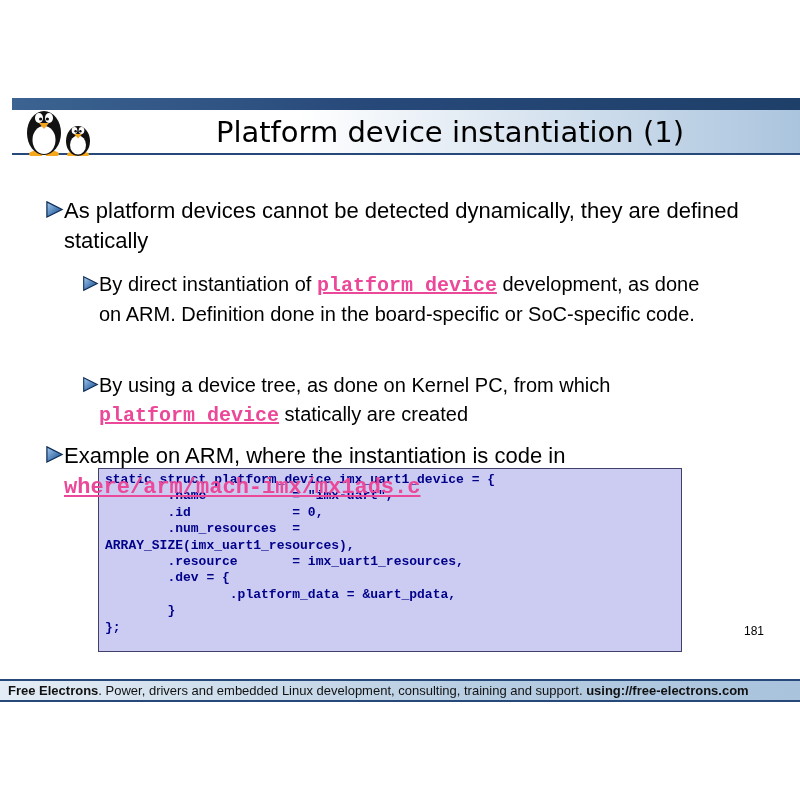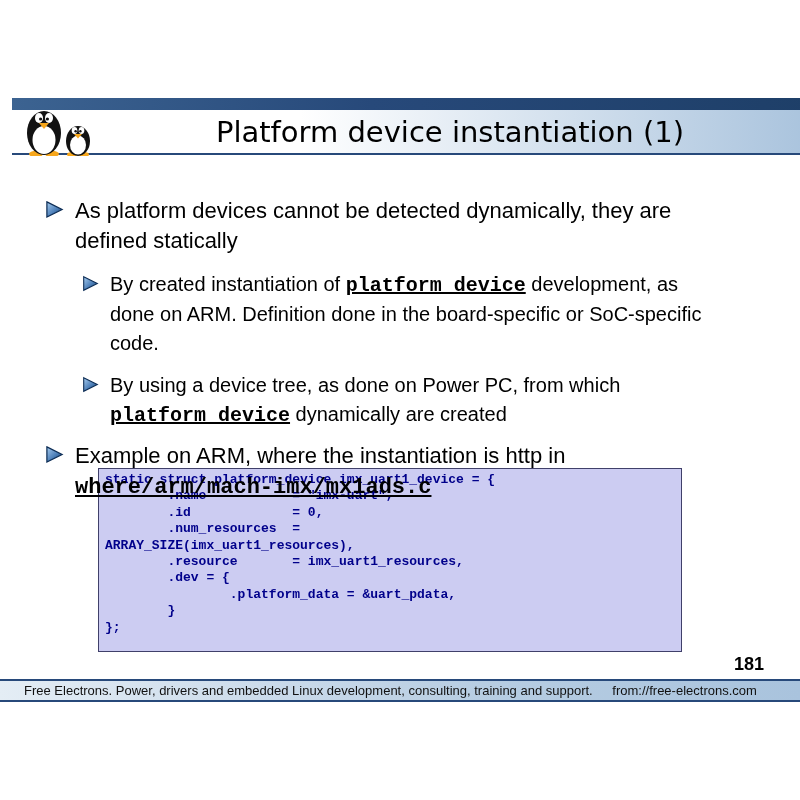--- a/index.html
+++ b/index.html
@@ -30,37 +30,37 @@
     font-family:"DejaVu Sans", sans-serif;
     font-size:29px; line-height:38px;
     color:#000;
     white-space:nowrap;
   }
   .logo { position:absolute; left:4px; top:8px; width:84px; height:50px; }
 
   
   .bullet { position:absolute; display:flex; z-index:5; }
   .bullet .marker { flex:0 0 auto; }
-  .bullet .btext { margin-left:11px; }
+  .bullet .btext { }
 
   .lvl1 .marker svg { width:19px; height:19px; margin-top:4px; }
   .lvl2 .marker svg { width:17px; height:17px; margin-top:5px; }
 
   .lvl1 .btext { font-size:22px; line-height:30px; }
   .lvl2 .btext { font-size:20px; line-height:29px; }
 
   #bullet-1  { top:196px; left:45px;  width:700px; }
   #bullet-1a { top:270px; left:82px;  width:634px; }
   #bullet-1b { top:371px; left:82px;  width:634px; }
   #bullet-2  { top:441px; left:45px;  width:700px; }
 
   .mono {
     font-family:"Liberation Mono", monospace;
     font-weight:bold;
-    color:#000000;
+    color:#ec4899;
     text-decoration:underline;
   }
 
   
   .code-box {
     position:absolute; left:98px; top:468px;
     width:584px; height:184px;
     background:#ccccf2;
     border:1px solid #40406a;
     z-index:2;
@@ -71,36 +71,36 @@
     margin:0;
     font-family:Liberation Mono, monospace;
     font-weight:bold;
     font-size:13px; line-height:16.4px;
     color:#00008b;
     white-space:pre;
   }
 
   
   .page-number {
-    position:absolute; top:654px; right:36px;
-    font-size:18px; font-weight:bold;
+    position:absolute; top:624px; right:36px;
+    font-size:12px; font-weight:normal;
   }
   .slide-footer {
     position:absolute; top:679px; left:0;
     width:800px; height:23px;
     border-top:2px solid #27497a;
     border-bottom:2px solid #27497a;
     background:linear-gradient(90deg,#e4edf5 0%,#b7cde2 60%,#a9c3dd 100%);
     font-size:13px; line-height:19px;
     padding-left:8px;
     white-space:nowrap;
     overflow:hidden;
     color:#111;
   }
-  .slide-footer b { font-weight:normal;margin-left:16px; }
+  .slide-footer b { font-weight:bold; }
 </style>
 </head>
 <body>
 
 <svg width="0" height="0" style="position:absolute" aria-hidden="true">
   <defs>
     <linearGradient id="bulletGrad" x1="0" y1="0" x2="1" y2="1">
       <stop offset="0" stop-color="#a8cdf0"></stop>
       <stop offset="0.55" stop-color="#4d7fb8"></stop>
       <stop offset="1" stop-color="#16406f"></stop>
@@ -145,51 +145,51 @@
   </span>
   <span class="btext">As platform devices cannot be detected dynamically, they are defined statically</span>
 </div>
 
 <div class="bullet lvl2" id="bullet-1a">
   <span class="marker">
     <svg viewBox="0 0 20 20">
         <polygon points="2,2 18,10 2,18" fill="url(#bulletGrad)" stroke="#0d2d55" stroke-width="1.3"></polygon>
       </svg>
   </span>
-  <span class="btext"><span>By created instantiation of </span><span class="mono">platform_device</span><span> development, as done on ARM. Definition done in the board-specific or SoC-specific code.</span></span>
+  <span class="btext"><span>By direct instantiation of </span><span class="mono">platform_device</span><span> development, as done on ARM. Definition done in the board-specific or SoC-specific code.</span></span>
 </div>
 
 <div class="bullet lvl2" id="bullet-1b">
   <span class="marker">
     <svg viewBox="0 0 20 20">
         <polygon points="2,2 18,10 2,18" fill="url(#bulletGrad)" stroke="#0d2d55" stroke-width="1.3"></polygon>
       </svg>
   </span>
-  <span class="btext"><span>By using a device tree, as done on Power PC, from which </span><span class="mono">platform_device</span><span> dynamically are created</span></span>
+  <span class="btext"><span>By using a device tree, as done on Kernel PC, from which </span><span class="mono">platform_device</span><span> statically are created</span></span>
 </div>
 
 <div class="bullet lvl1" id="bullet-2">
   <span class="marker">
     <svg viewBox="0 0 20 20">
         <polygon points="2,2 18,10 2,18" fill="url(#bulletGrad)" stroke="#0d2d55" stroke-width="1.3"></polygon>
       </svg>
   </span>
-  <span class="btext"><span>Example on ARM, where the instantiation is http in </span><span class="mono">where/arm/mach-imx/mx1ads.c</span></span>
+  <span class="btext"><span>Example on ARM, where the instantiation is code in </span><span class="mono">where/arm/mach-imx/mx1ads.c</span></span>
 </div>
 
 <div class="code-box">
   <pre>static struct platform_device imx_uart1_device = {
         .name           = "imx-uart",
         .id             = 0,
         .num_resources  =
 ARRAY_SIZE(imx_uart1_resources),
         .resource       = imx_uart1_resources,
         .dev = {
                 .platform_data = &amp;uart_pdata,
         }
 };</pre>
 </div>
 
 <div class="page-number">181</div>
 
 <div class="slide-footer">
-  <b>Free Electrons</b><span>. Power, drivers and embedded Linux development, consulting, training and support. </span><b>from://free-electrons.com</b>
+  <b>Free Electrons</b><span>. Power, drivers and embedded Linux development, consulting, training and support. </span><b>using://free-electrons.com</b>
 </div>
 
 </body></html>

